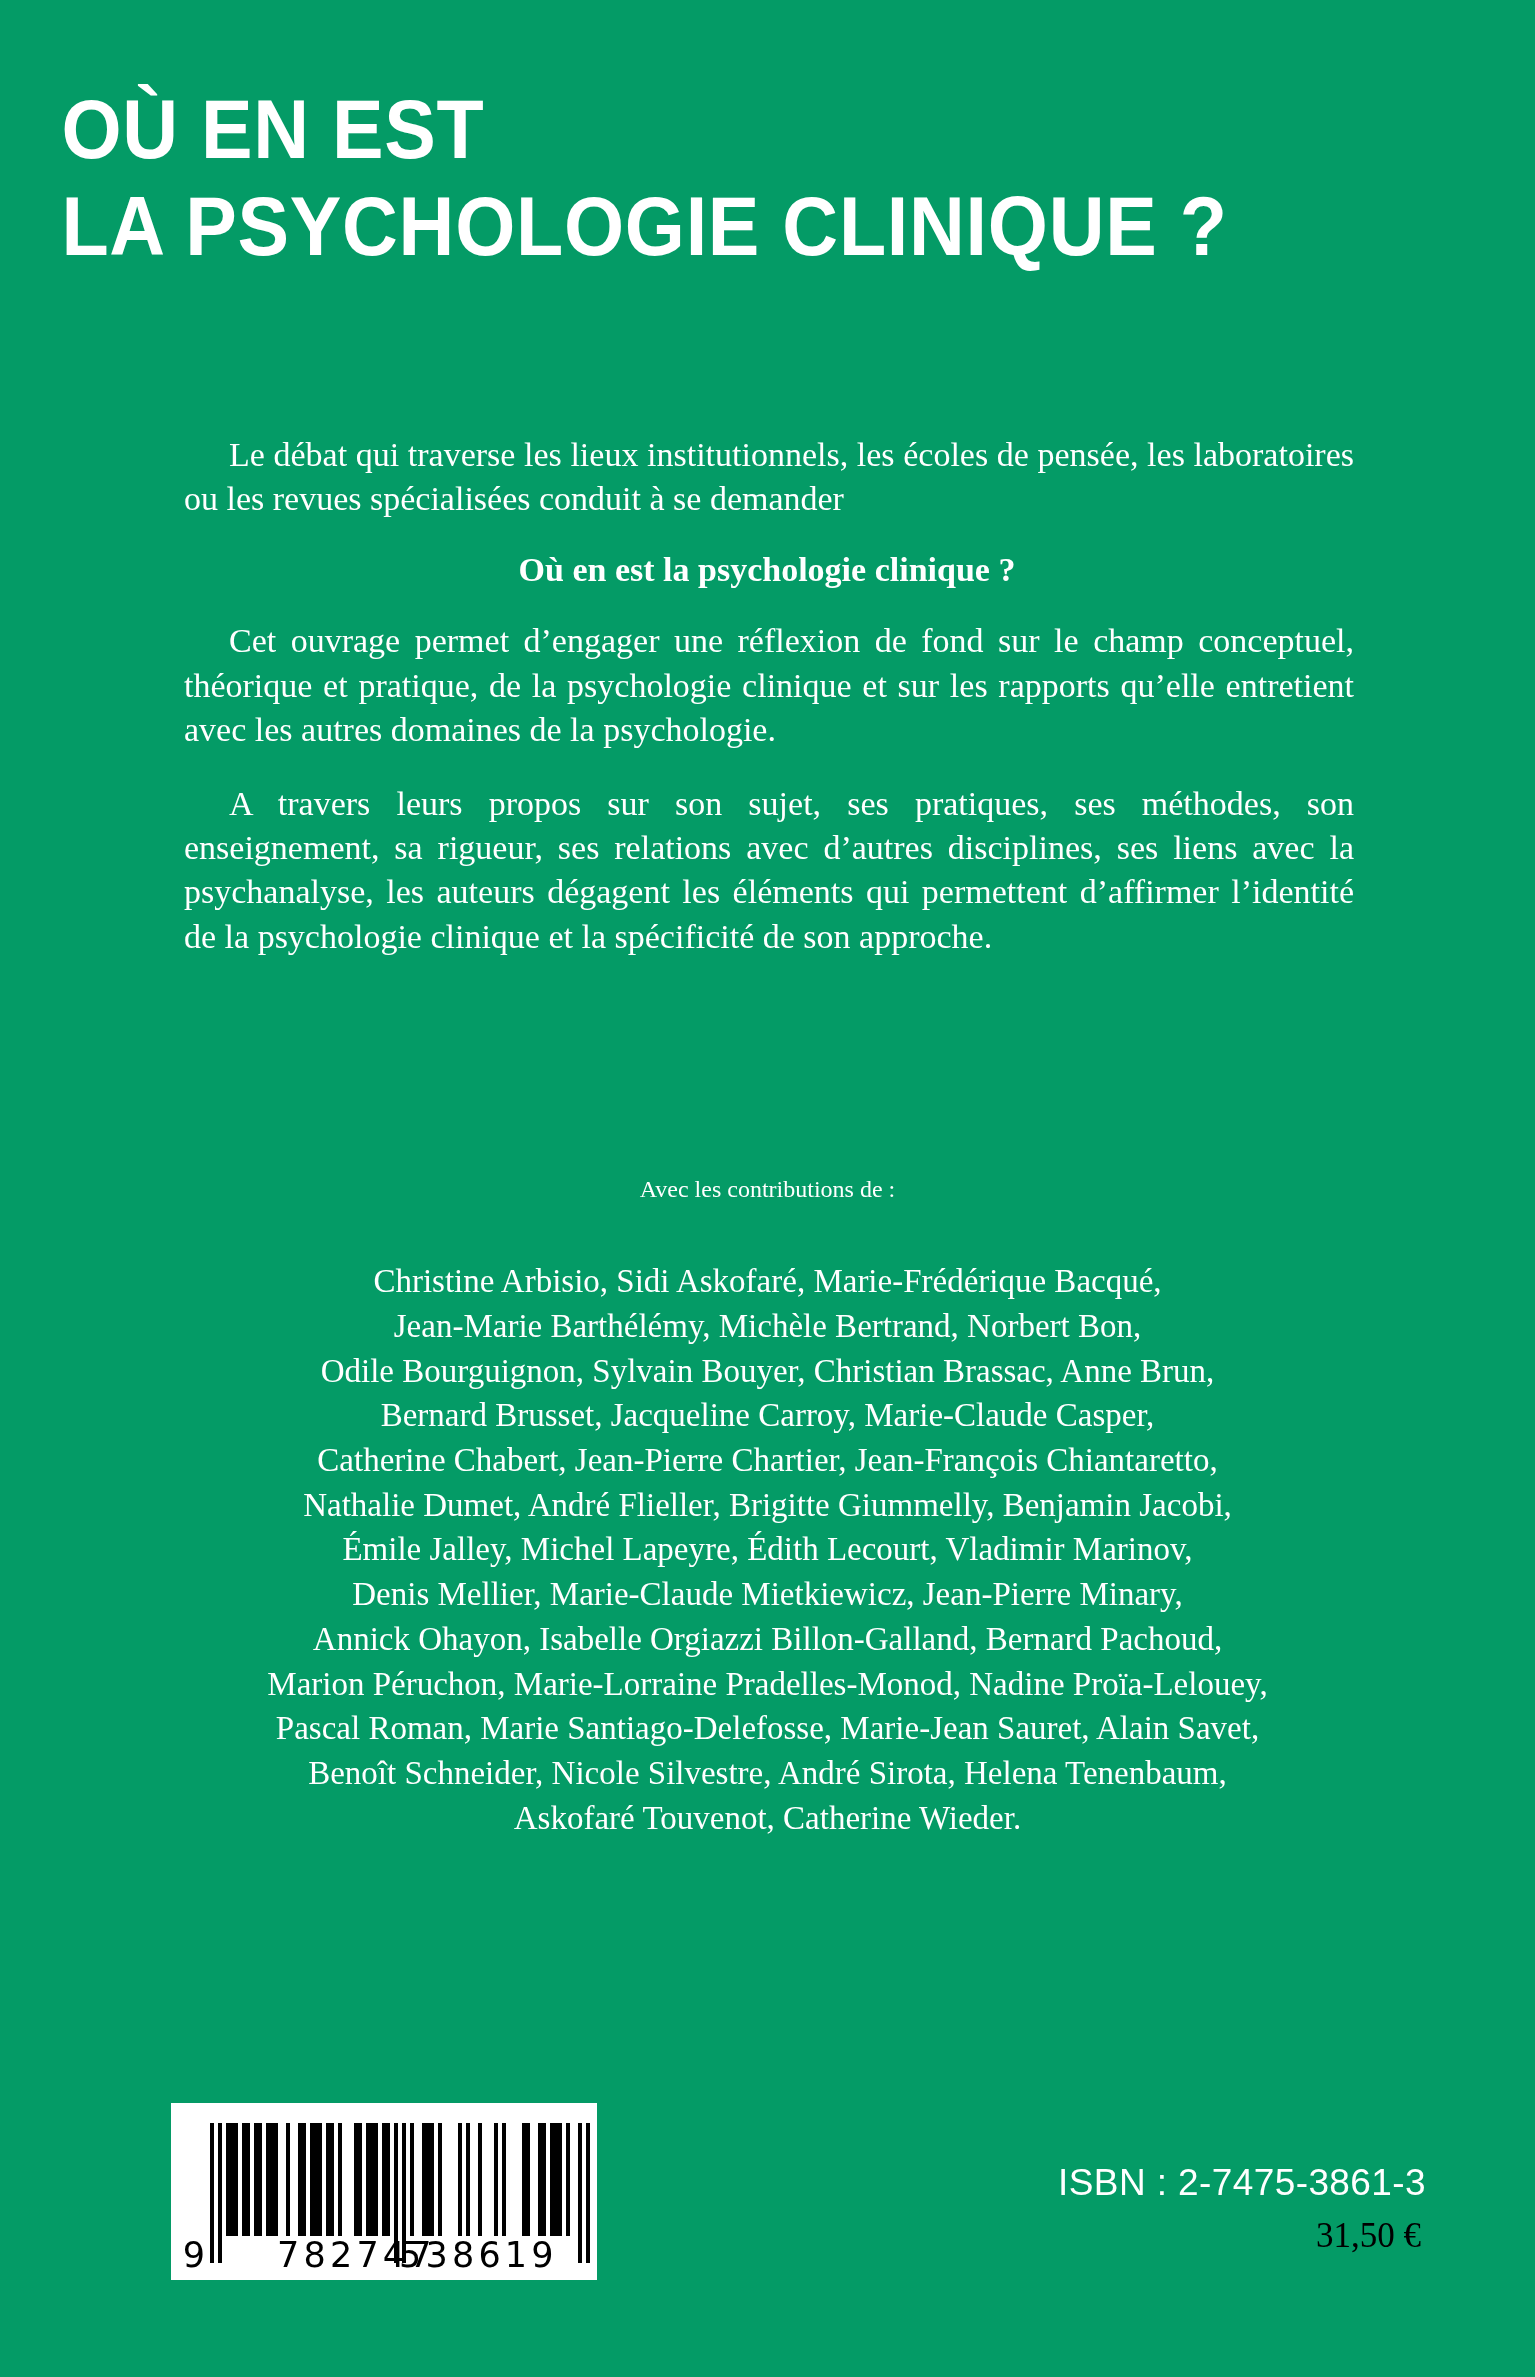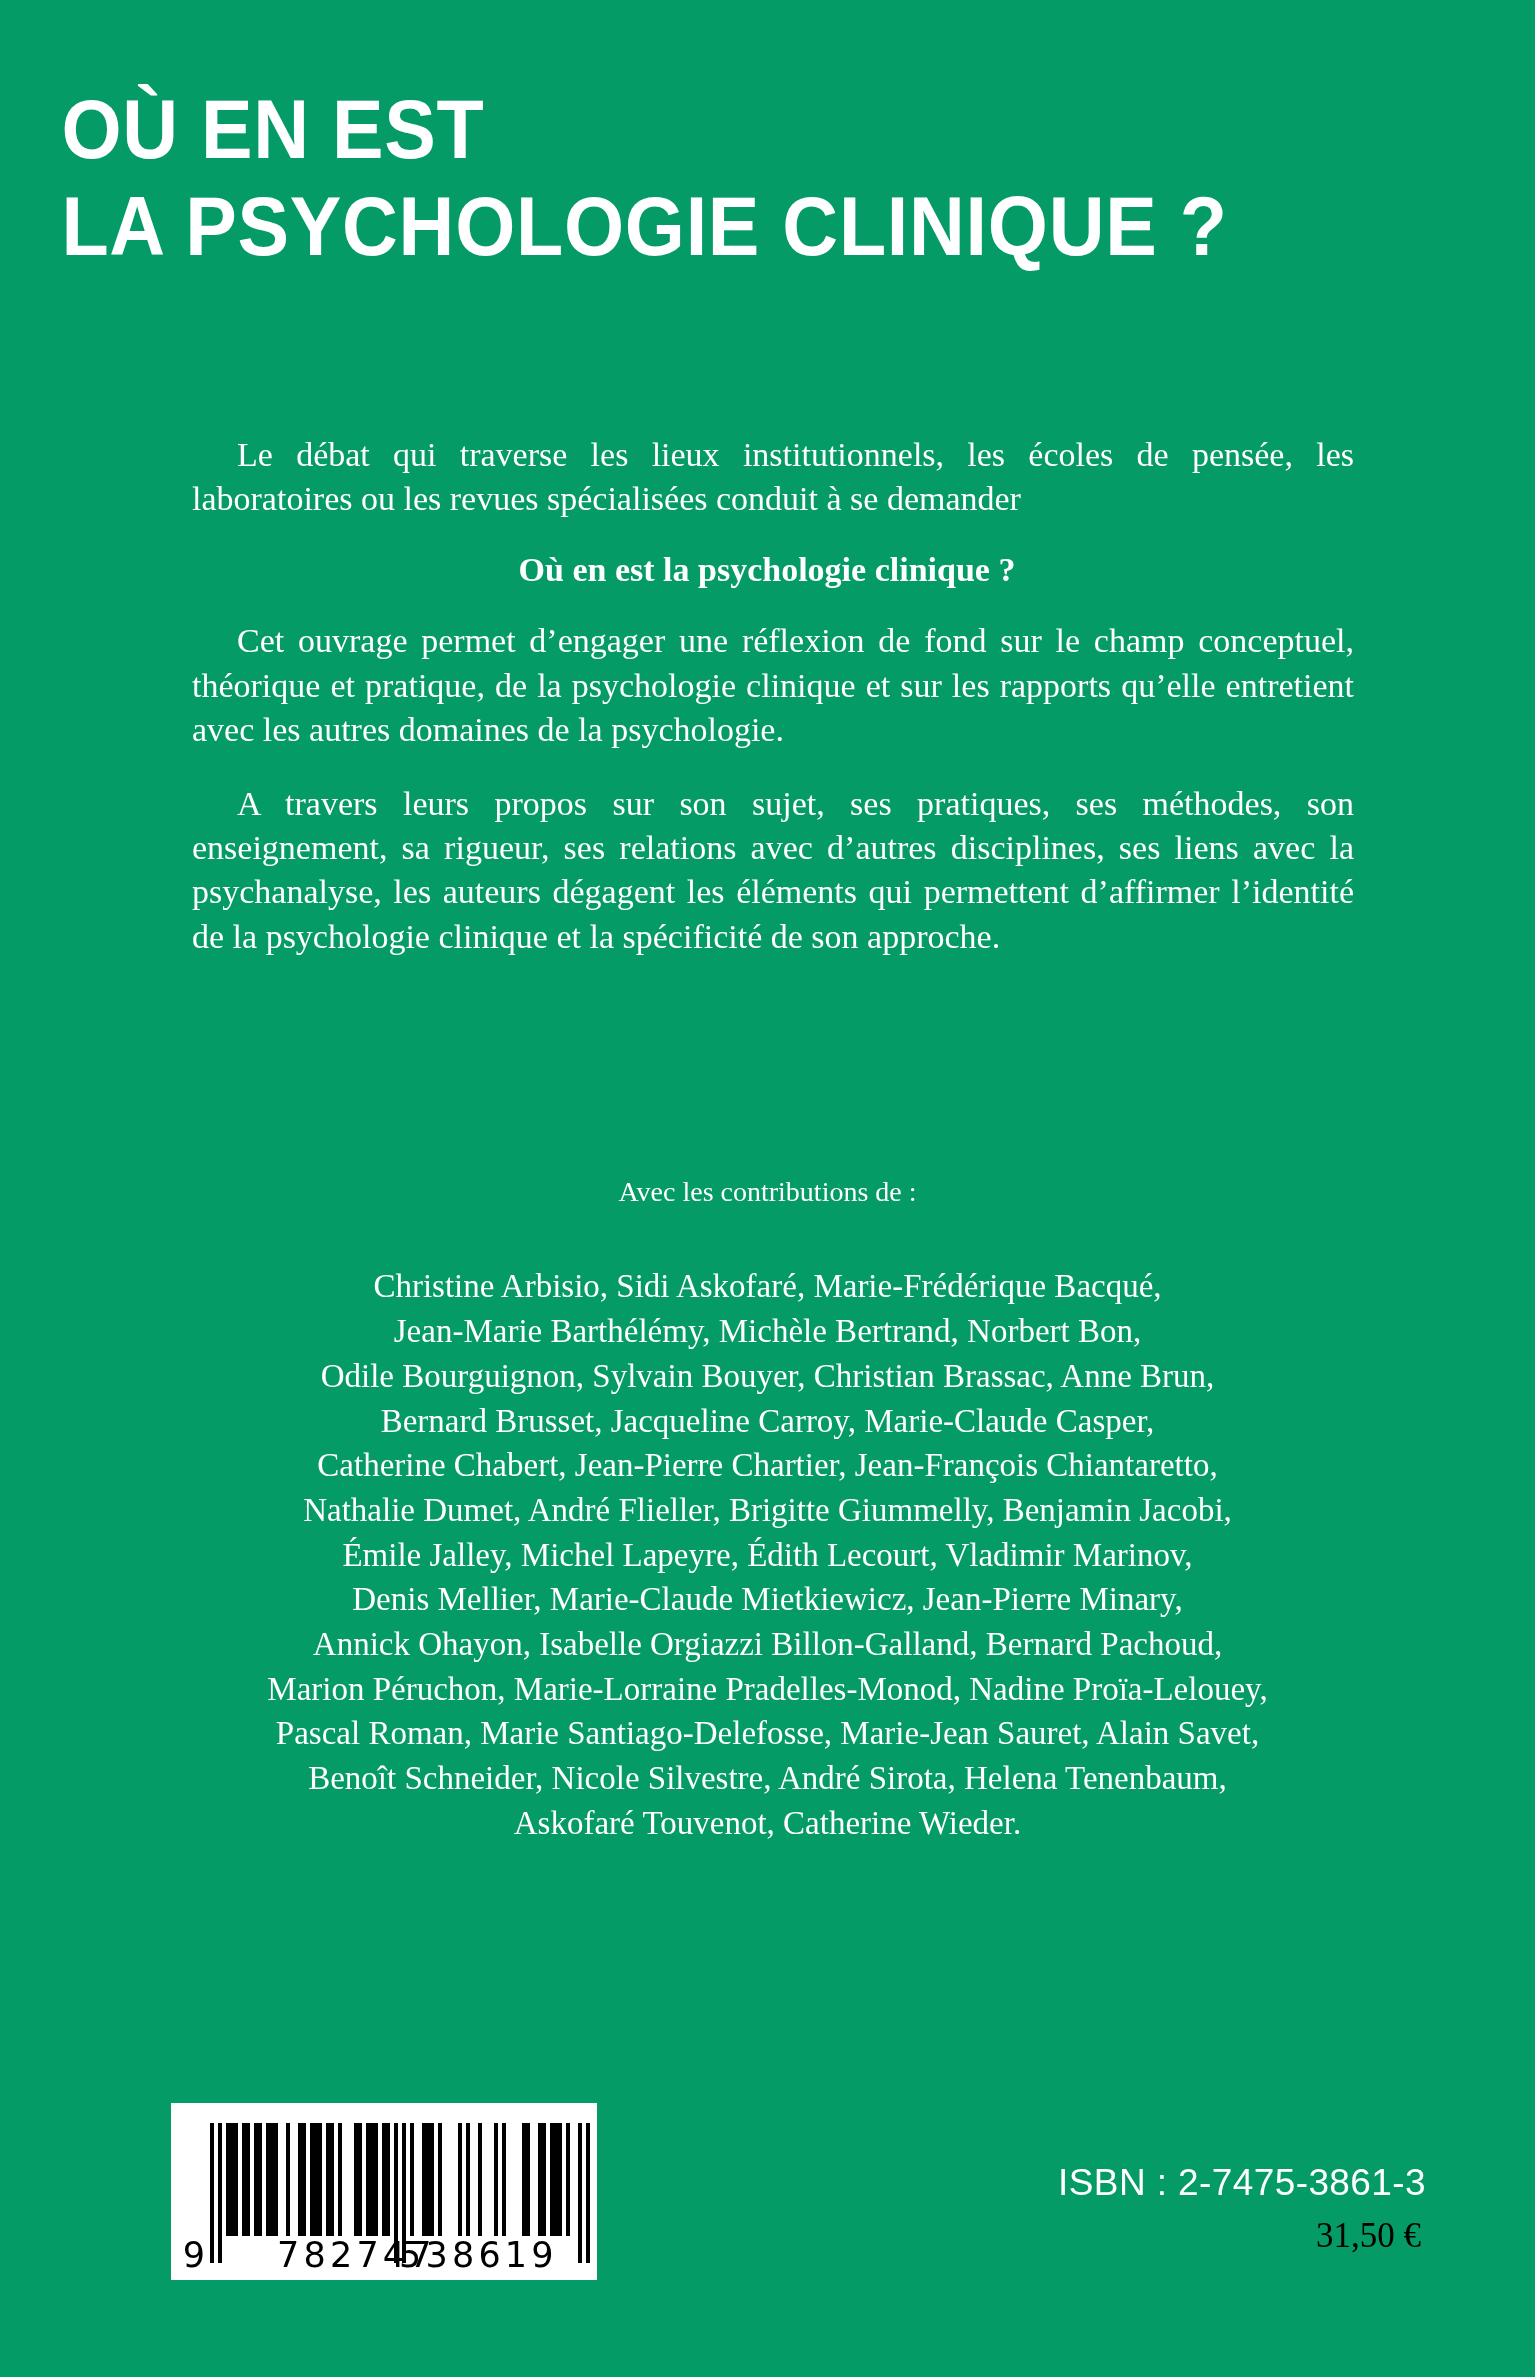--- a/index.html
+++ b/index.html
@@ -51,21 +51,21 @@
     width: 1174px;
     top: 433px;
   }
 
   .para {
     font-size: 34px;
     line-height: 1.30;
     text-align: justify;
     text-indent: 45px;
     color: #ffffff;
-    margin: 0 0 30px 12px;
+    margin: 0 0 30px 4px;
   }
 
   .para:last-child { margin-bottom: 0; }
 
   .question-line {
     font-size: 34px;
     font-weight: 700;
     text-align: center;
     color: #ffffff;
     margin: 0 0 30px 0;
@@ -75,21 +75,21 @@
   
   .contrib-block {
     position: absolute;
     left: 134px;
     width: 1267px;
     top: 1174px;
     text-align: center;
   }
 
   .contrib-heading {
-    font-size: 28px;
+    font-size: 24px;
     line-height: 1.3;
     color: #ffffff;
     margin-bottom: 54px;
   }
 
   .contrib-line {
     font-size: 33px;
     line-height: 1.355;
     color: #ffffff;
     white-space: nowrap;

